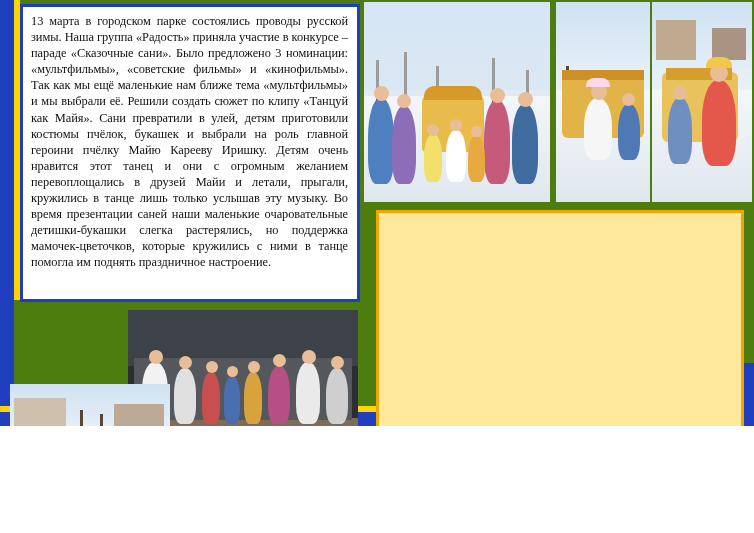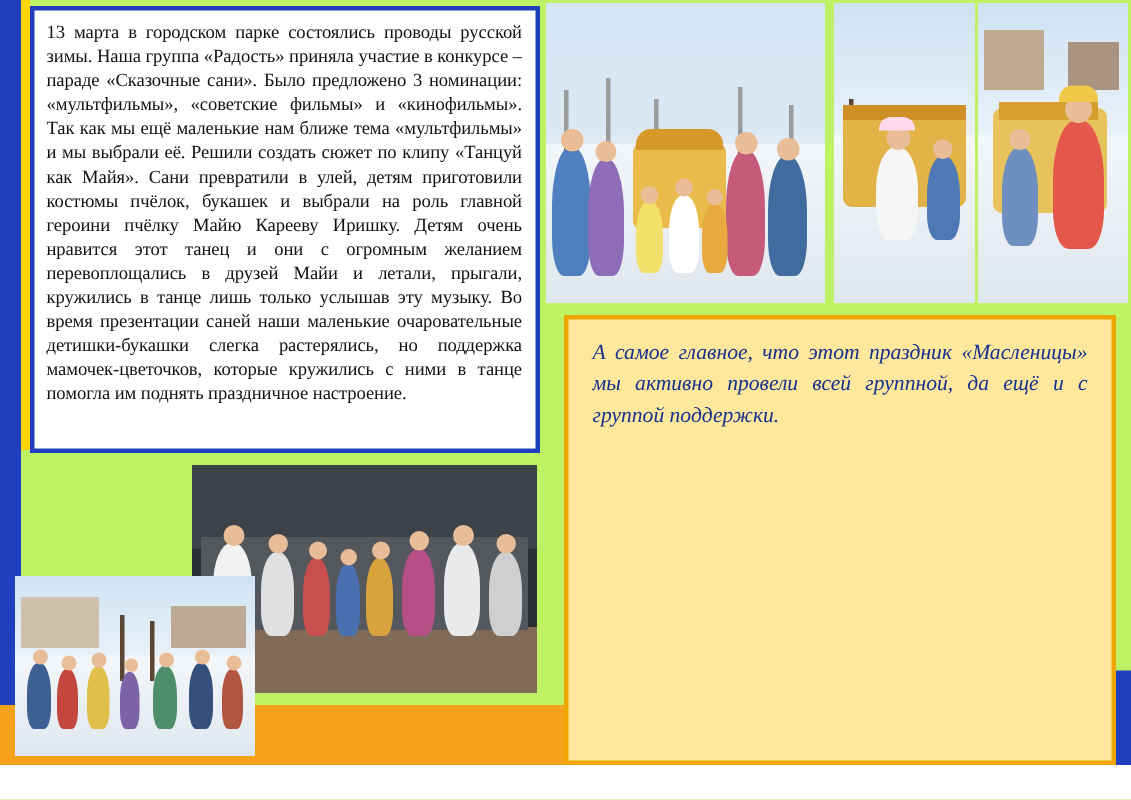--- a/index.html
+++ b/index.html
@@ -9,22 +9,22 @@
   body {
     width: 754px;
     height: 533px;
     overflow: hidden;
     font-family: "Liberation Serif", serif;
     background: #ffffff;
   }
   #page {
     position: relative;
     width: 754px;
-    height: 510px;
-    background: #bef264;
+    height: 426px;
+    background: #4d7c0f;
     overflow: hidden;
   }
 
   
   .band {
     position: absolute;
   }
   .band-left-blue {
     left: 0; top: 0;
     width: 14px; height: 533px;
@@ -226,21 +226,20 @@
     <div class="f" style="left:54px;top:55px;width:26px;height:11px;background:#f0c84a;border-radius:9px 9px 0 0;"></div>
     <div class="person" style="left:16px;top:96px;width:24px;height:66px;background:#6e8fc0;"></div>
     <div class="head" style="left:21px;top:84px;width:14px;height:14px;"></div>
   </div>
 
   <div class="textbox" id="story-box">
     <p class="it">13 марта в городском парке состоялись проводы русской зимы. Наша группа «Радость» приняла участие в конкурсе – параде «Сказочные сани». Было предложено 3 номинации: «мультфильмы», «советские фильмы» и «кинофильмы». Так как мы ещё маленькие нам ближе тема «мультфильмы» и мы выбрали её. Решили создать сюжет по клипу «Танцуй как Майя». Сани превратили в улей, детям приготовили костюмы пчёлок, букашек и выбрали на роль главной героини пчёлку Майю Карееву Иришку. Детям очень нравится этот танец и они с огромным желанием перевоплощались в друзей Майи и летали, прыгали, кружились в танце лишь только услышав эту музыку. Во время презентации саней наши маленькие очаровательные детишки-букашки слегка растерялись, но поддержка мамочек-цветочков, которые кружились с ними в танце помогла им поднять праздничное настроение.</p>
   </div>
 
   <div class="textbox" id="victory-box">
-    <p>А самое главное, что этот праздник «Масленицы» мы активно провели всей группной, да ещё и с группой поддержки.</p>
   </div>
 
   <div class="photo" id="photo-stage">
     <div class="f" style="position:absolute;left:0;top:0;right:0;bottom:0;background:#2b2f33;"></div>
     <div class="f" style="left:0;top:0;width:230px;height:56px;background:#3c4248;"></div>
     <div class="f" style="left:0;top:108px;width:230px;height:44px;background:#7f6b58;"></div>
     <div class="f" style="left:6px;top:48px;width:218px;height:62px;background:#54585c;"></div>
 
     <div class="person" style="left:14px;top:52px;width:26px;height:62px;background:#f2f2f2;"></div>
     <div class="head" style="left:21px;top:40px;width:14px;height:14px;"></div>

